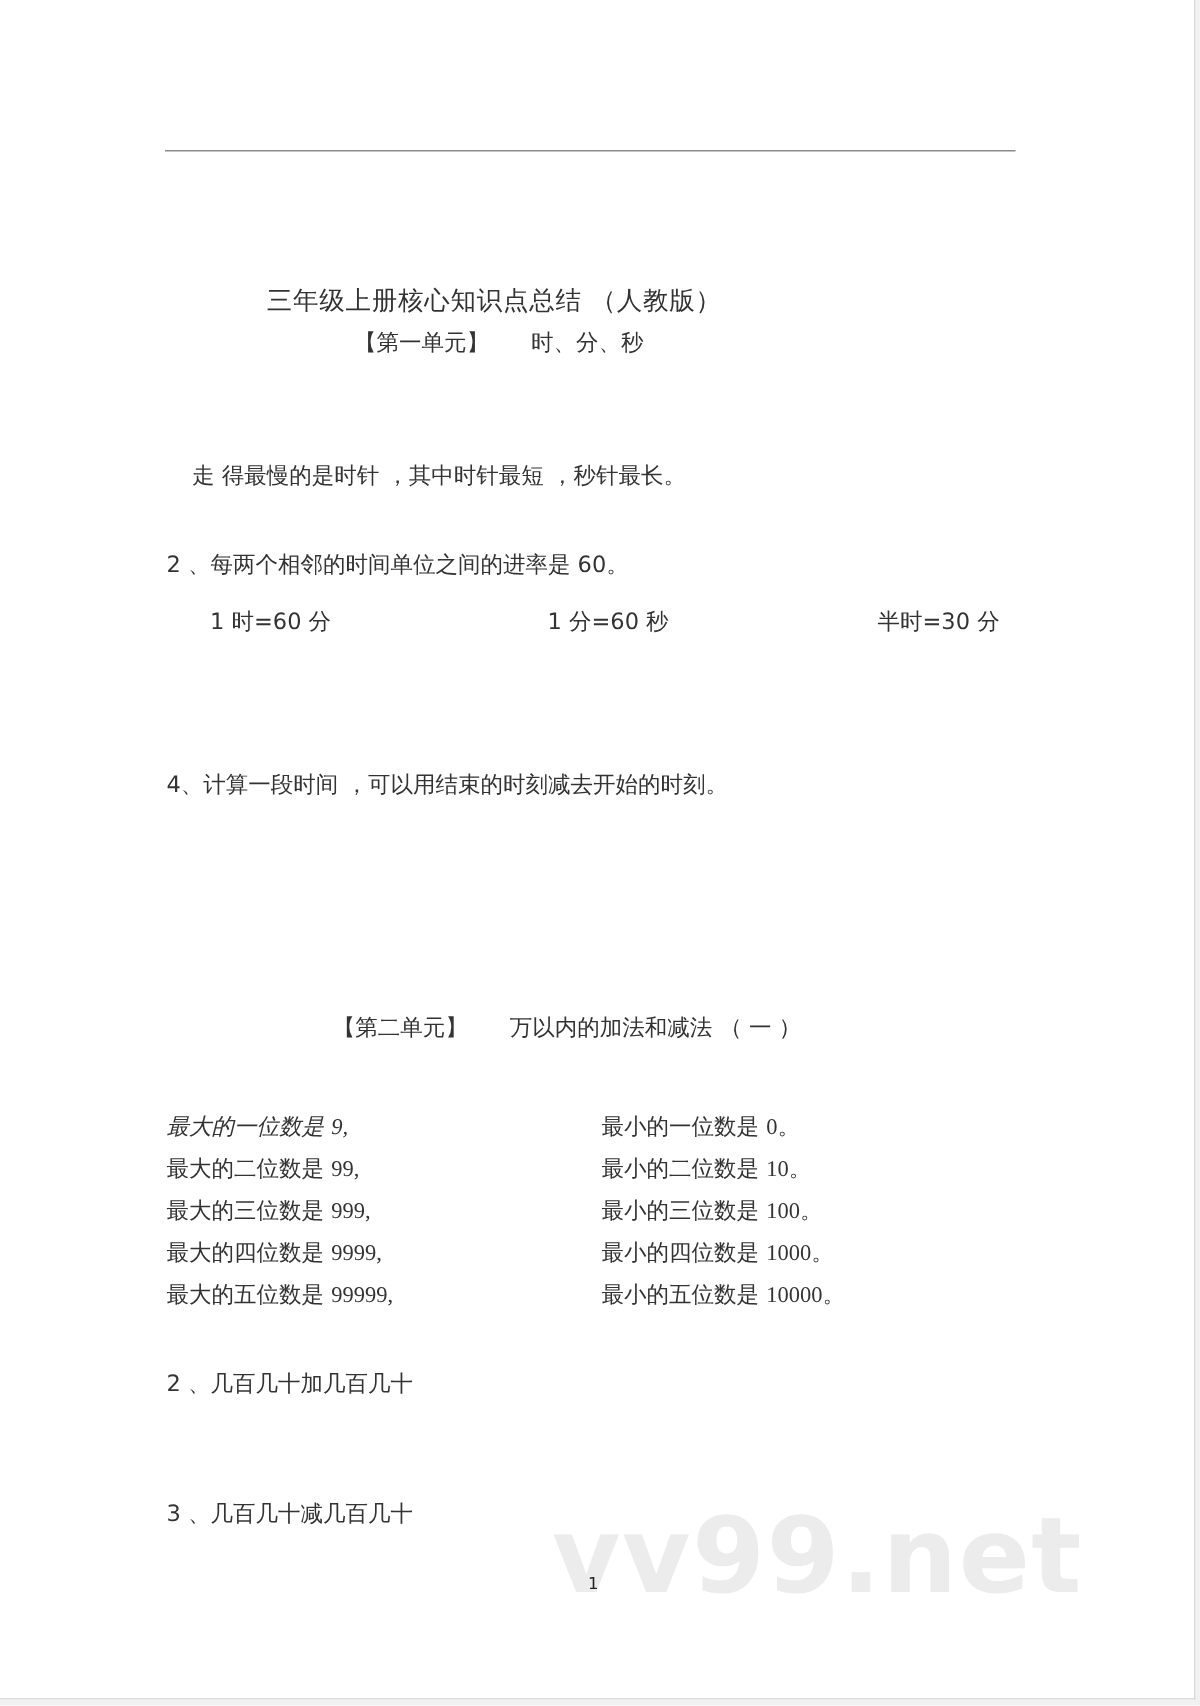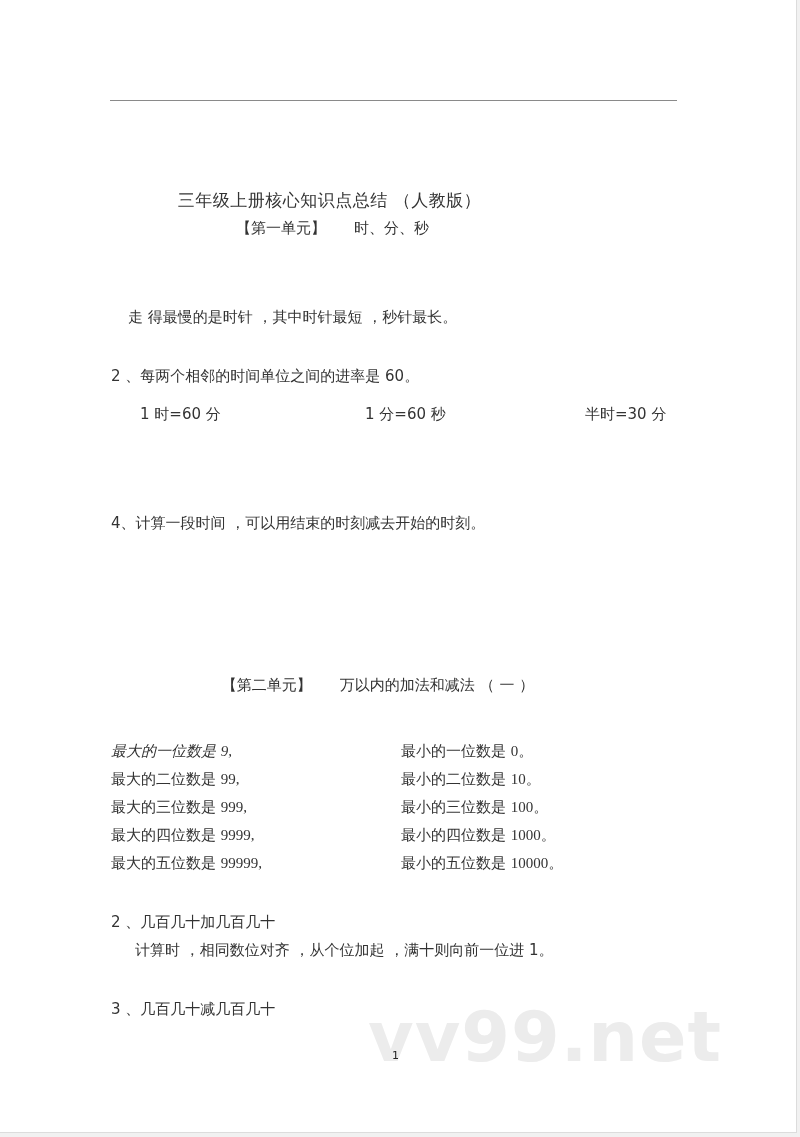--- a/index.html
+++ b/index.html
@@ -64,19 +64,18 @@
     <div class="abs body" style="left:111px; top:826px;"><span>最大的四位数是</span> <span class="serif">9999,</span></div>
     <div class="abs body" style="left:111px; top:854px;"><span>最大的五位数是</span> <span class="serif">99999,</span></div>
 
     <div class="abs body" style="left:401px; top:742px;"><span>最小的一位数是</span> <span class="serif">0。</span></div>
     <div class="abs body" style="left:401px; top:770px;"><span>最小的二位数是</span> <span class="serif">10。</span></div>
     <div class="abs body" style="left:401px; top:798px;"><span>最小的三位数是</span> <span class="serif">100。</span></div>
     <div class="abs body" style="left:401px; top:826px;"><span>最小的四位数是</span> <span class="serif">1000。</span></div>
     <div class="abs body" style="left:401px; top:854px;"><span>最小的五位数是</span> <span class="serif">10000。</span></div>
 
     <div class="abs body" style="left:111px; top:913px;">2 、几百几十加几百几十</div>
-    <div class="abs body" style="left:135px; top:941px;">计算时 ，相同数位对齐 ，从个位加起 ，满十则向前一位进  1。</div>
 
     <div class="abs body" style="left:111px; top:1000px;">3 、几百几十减几百几十</div>
 
     <div class="abs page-num">1</div>
   </div>
 </div>
 
 </body></html>

